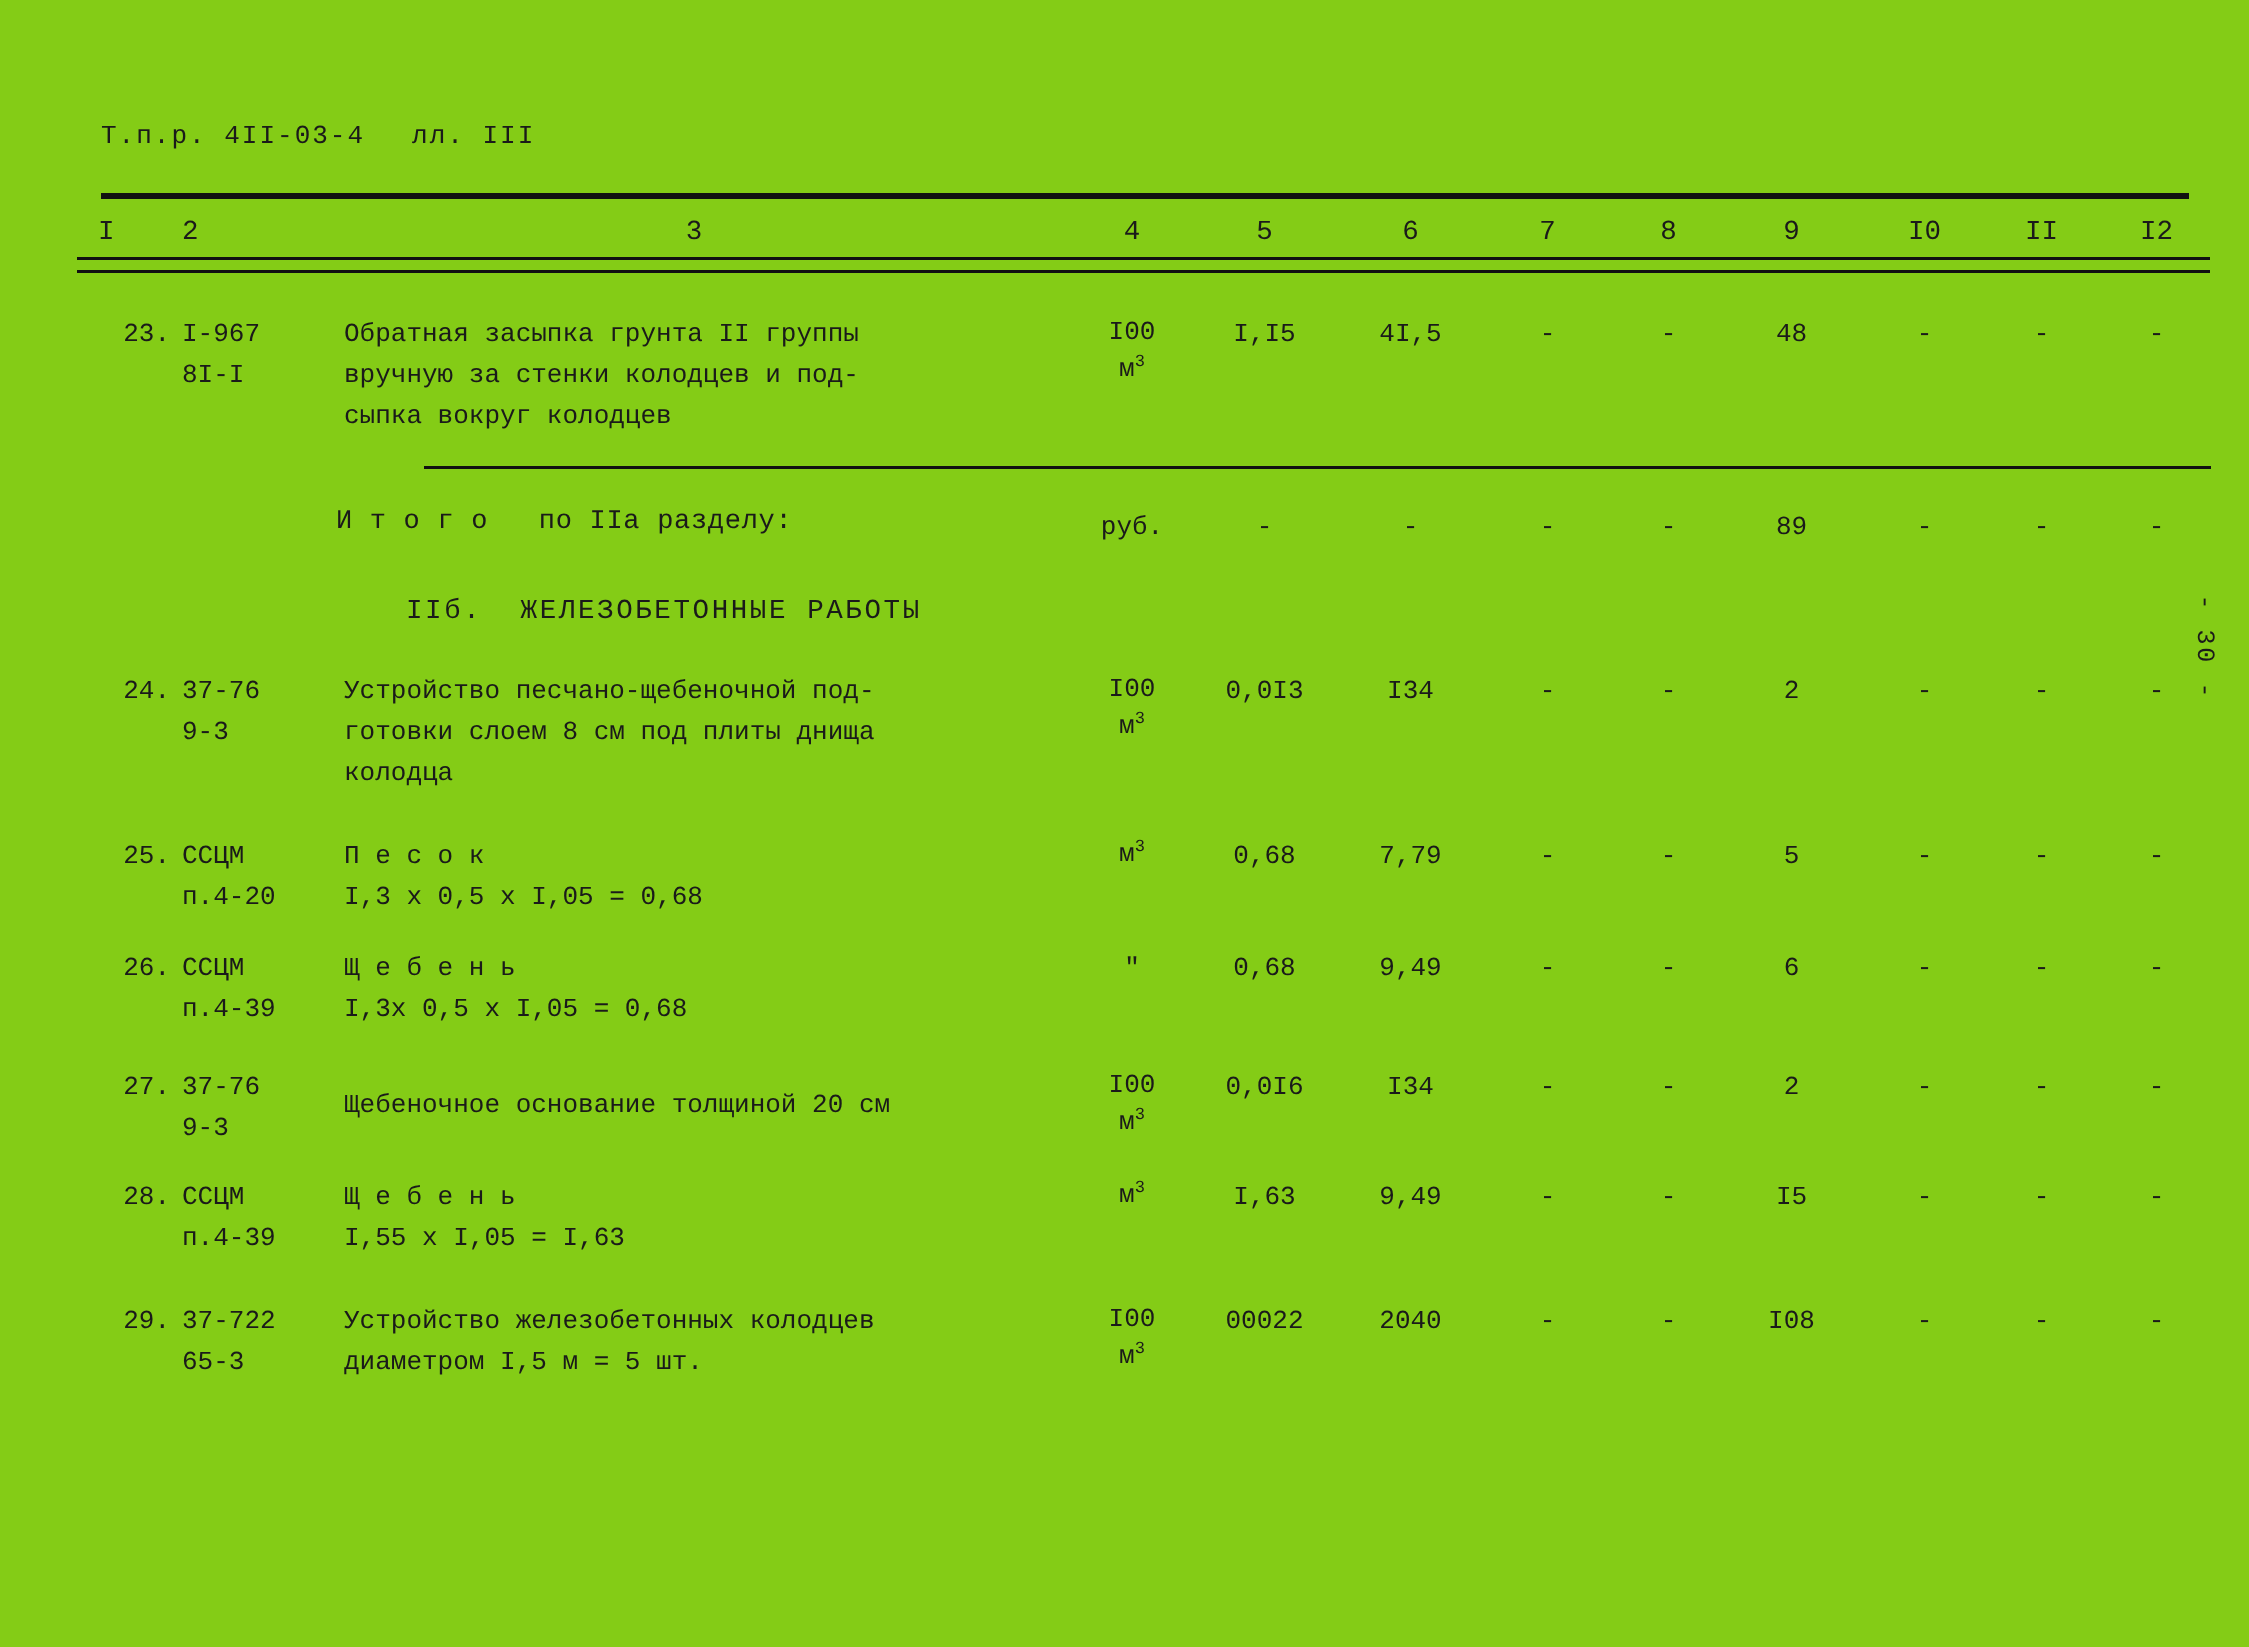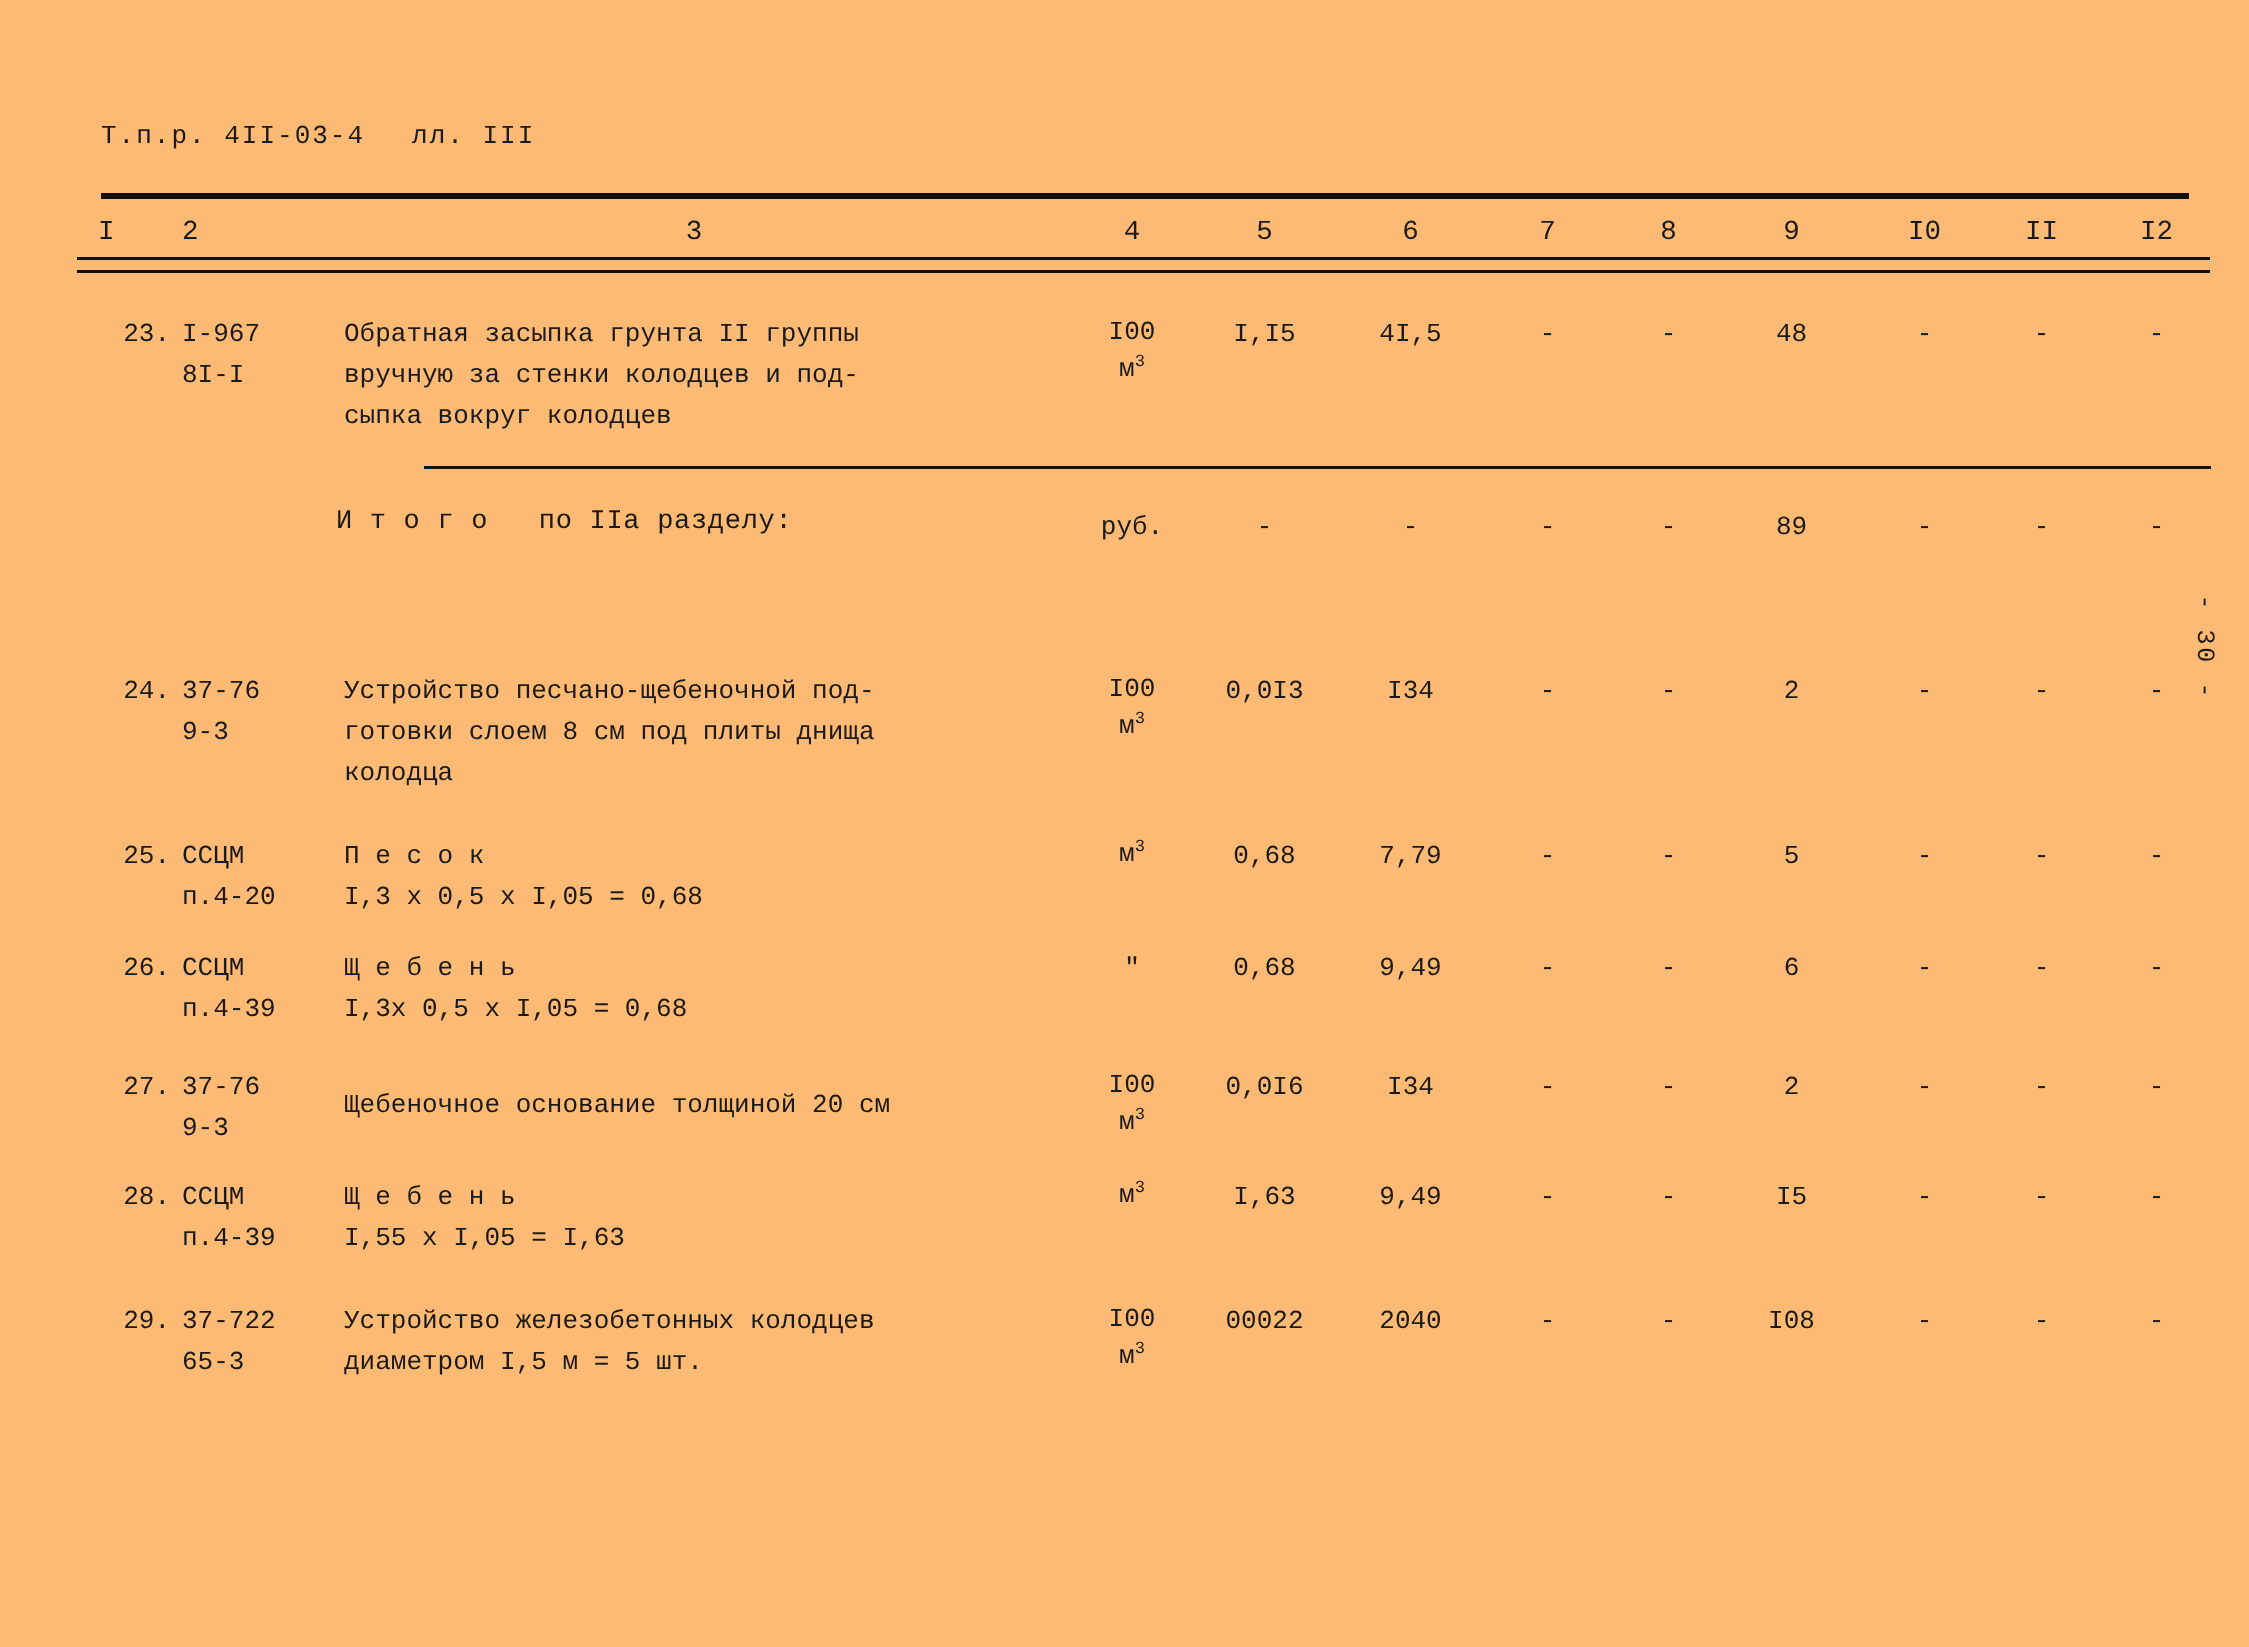--- a/index.html
+++ b/index.html
@@ -13,21 +13,21 @@
     position: relative;
     font-family: "Liberation Mono", "DejaVu Sans Mono", monospace;
     color: #1a1a1a;
     overflow: hidden;
   }
 
   
   .page {
     position: absolute;
     inset: 0;
-    background: #fdba74;
+    background: #84cc16;
   }
 
   
   .doc-header {
     position: absolute;
     left: 101px;
     top: 121px;
     font-size: 26px;
     letter-spacing: 2px;
     white-space: nowrap;
@@ -170,20 +170,21 @@
     <div class="cell c-5">-</div>
     <div class="cell c-6">-</div>
     <div class="cell c-7">-</div>
     <div class="cell c-8">-</div>
     <div class="cell c-9">89</div>
     <div class="cell c-10">-</div>
     <div class="cell c-11">-</div>
     <div class="cell c-12">-</div>
   </div>
 
+  <div class="section-title" style="top:596px;">IIб.  ЖЕЛЕЗОБЕТОННЫЕ РАБОТЫ</div>
 
   <div class="row" style="top:671px;">
     <div class="cell c-num">24.</div>
     <div class="cell c-code"><span>37-76</span>
 <span>9-3</span></div>
     <div class="cell c-desc"><span>Устройство песчано-щебеночной под-</span>
 <span>готовки слоем 8 см под плиты днища</span>
 <span>колодца</span></div>
     <div class="cell c-unit unit-stack"><span>I00</span>
 <span>м</span><span class="sup">3</span></div>

